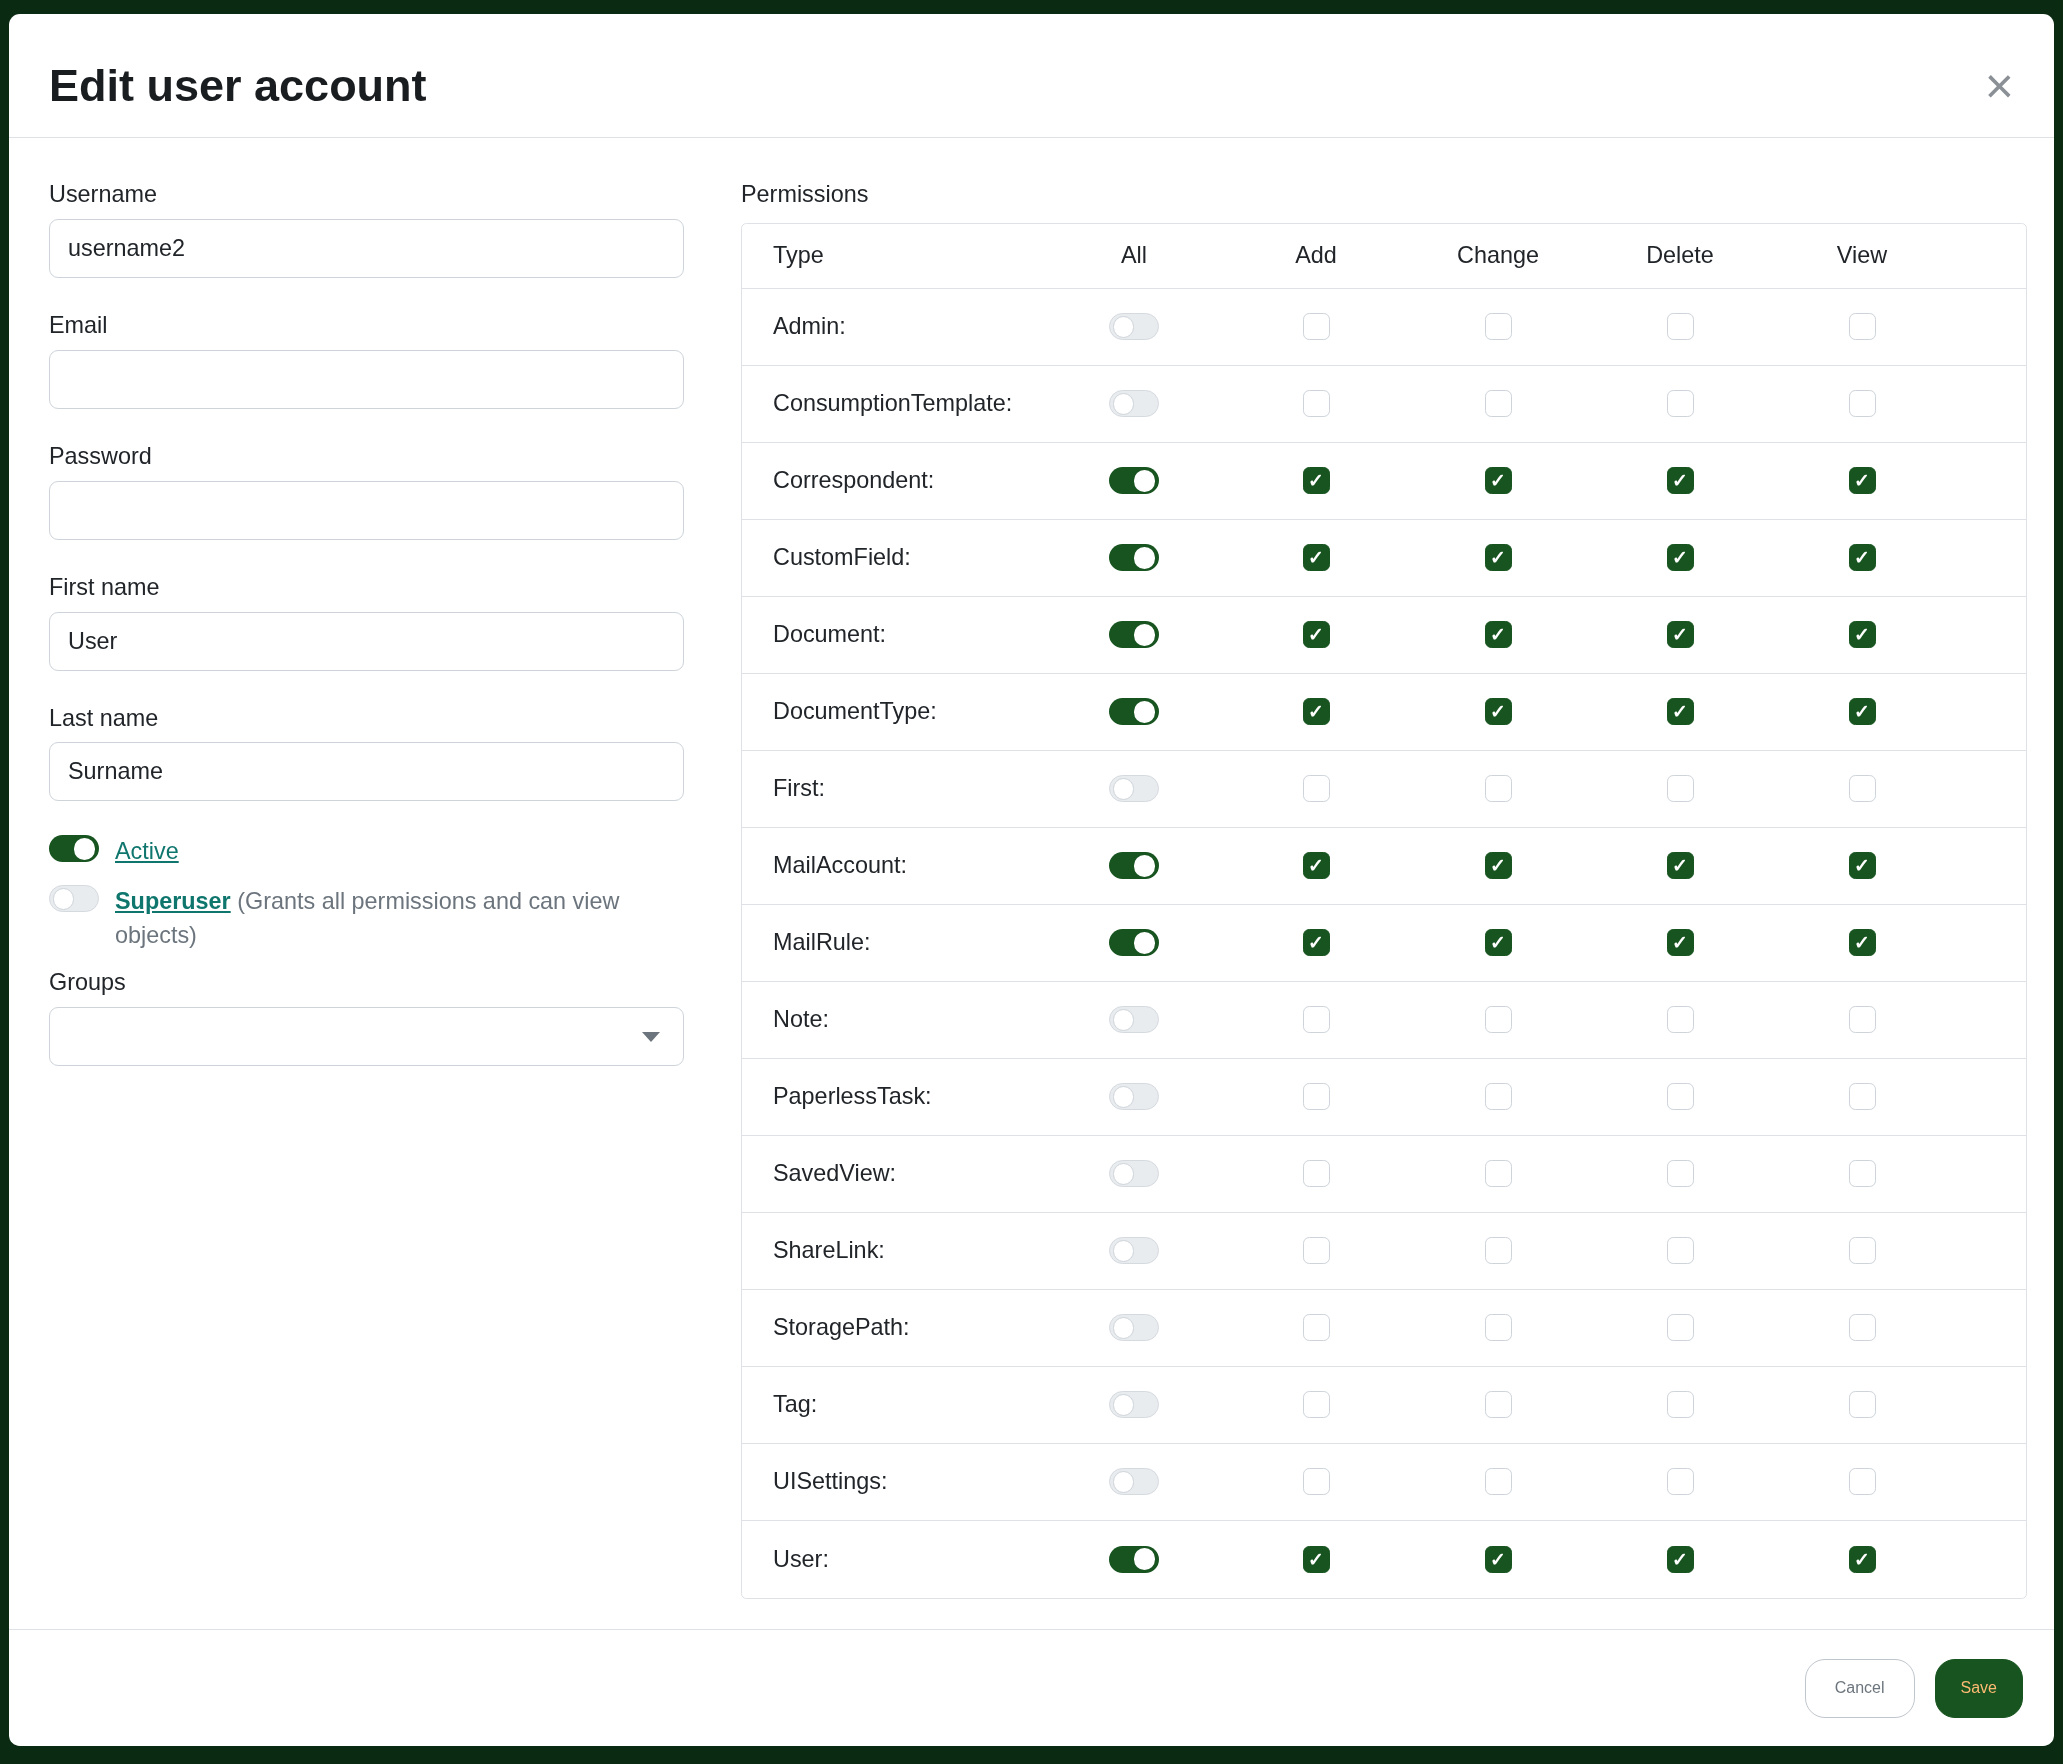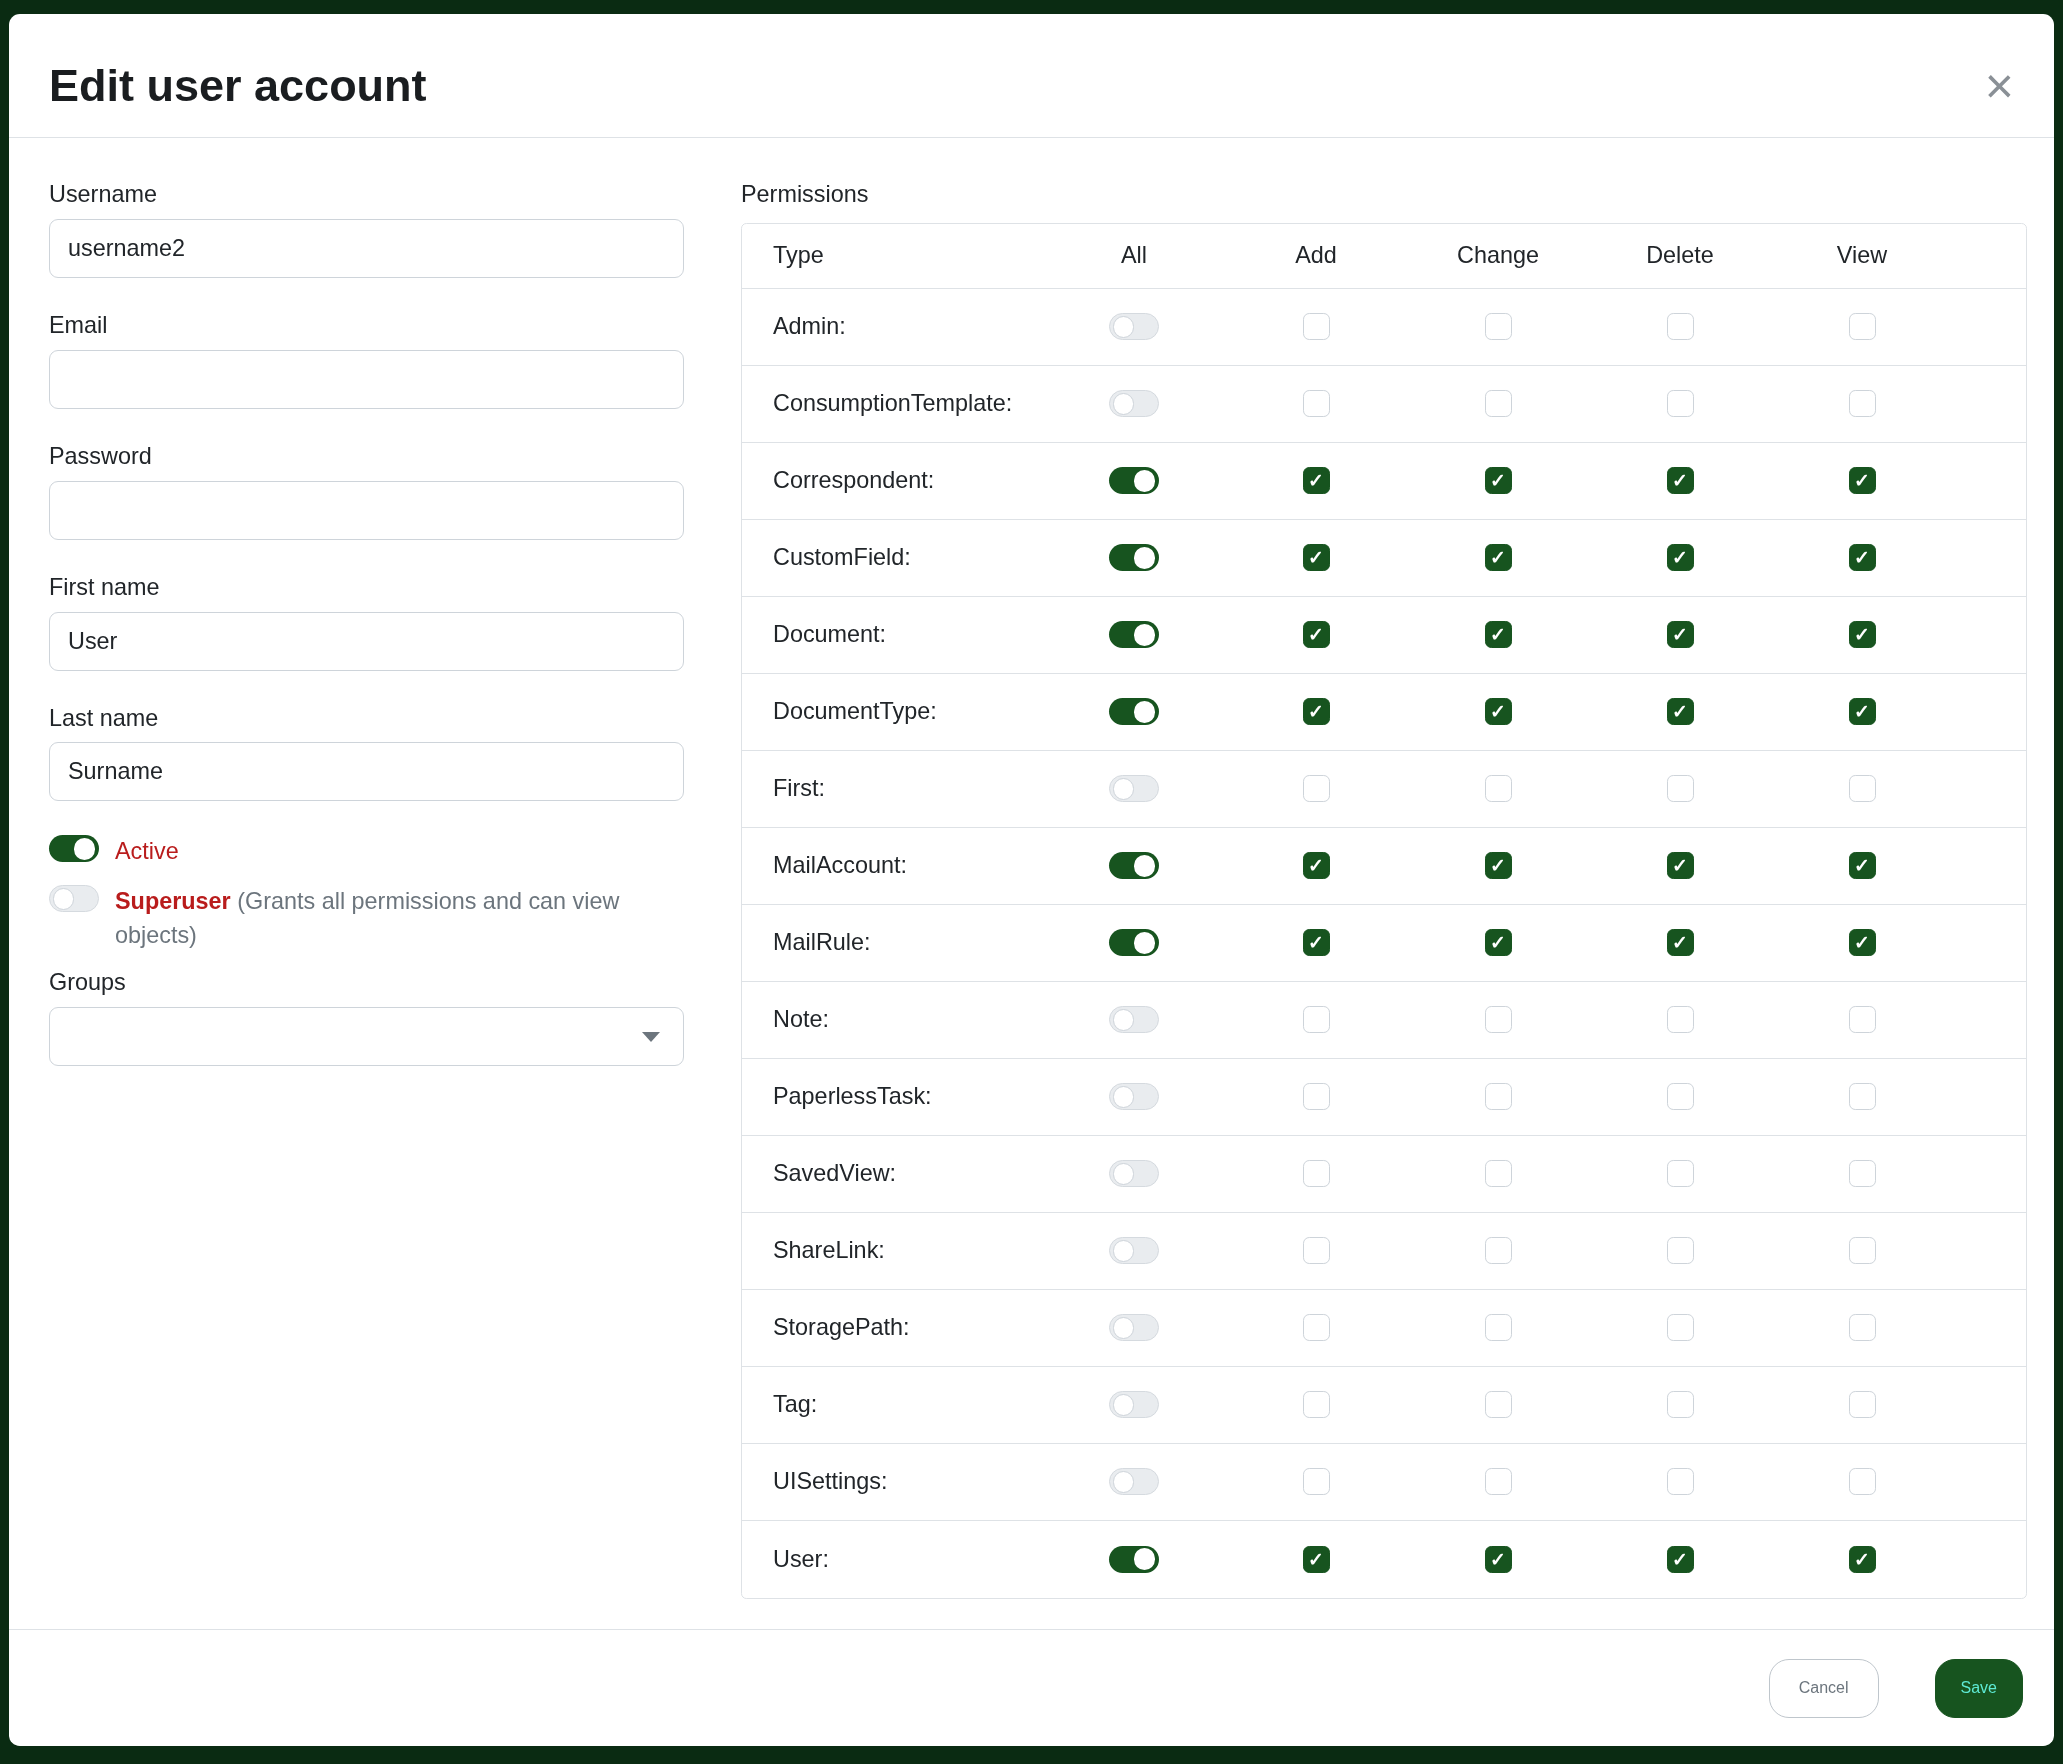--- a/index.html
+++ b/index.html
@@ -110,21 +110,21 @@
     align-items: flex-start;
     gap: 16px;
     margin-bottom: 16px;
   }
   .switch-row .switch-text {
     font-size: 23.4px;
     line-height: 1.45;
     max-width: 540px;
     padding-top: 0px;
   }
-  .switch-name { color: #b91c1c; }
+  .switch-name { color: #0f766e; text-decoration: underline; }
   .switch-name.bold { font-weight: bold; }
   .switch-hint { color: #6c757d; }
   .groups-field { }
 
   
   .perm-label { font-size: 23.4px; margin-bottom: 14.4px; }
   .perm-table {
     border: 0.9px solid #dee2e6;
     border-radius: 5.4px;
     overflow: hidden;
@@ -182,24 +182,23 @@
     justify-content: center;
   }
   .btn-cancel {
     background: #ffffff;
     color: #6c757d;
     border: 0.9px solid #bfc6cc;
     padding: 0 29px;
   }
   .btn-save {
     background: var(--primary, #17541f);
-    color: #5eead4;
+    color: #fdba74;
     border: 0.9px solid var(--primary, #17541f);
     padding: 8px 25px;
-    margin-left: 36px;
   }
 </style>
 </head>
 <body style="background: rgb(10, 43, 18);">
 
 <div class="modal">
 
   <div class="modal-header">
     <div class="modal-title">Edit user account</div>
     <button class="close-btn">×</button>

